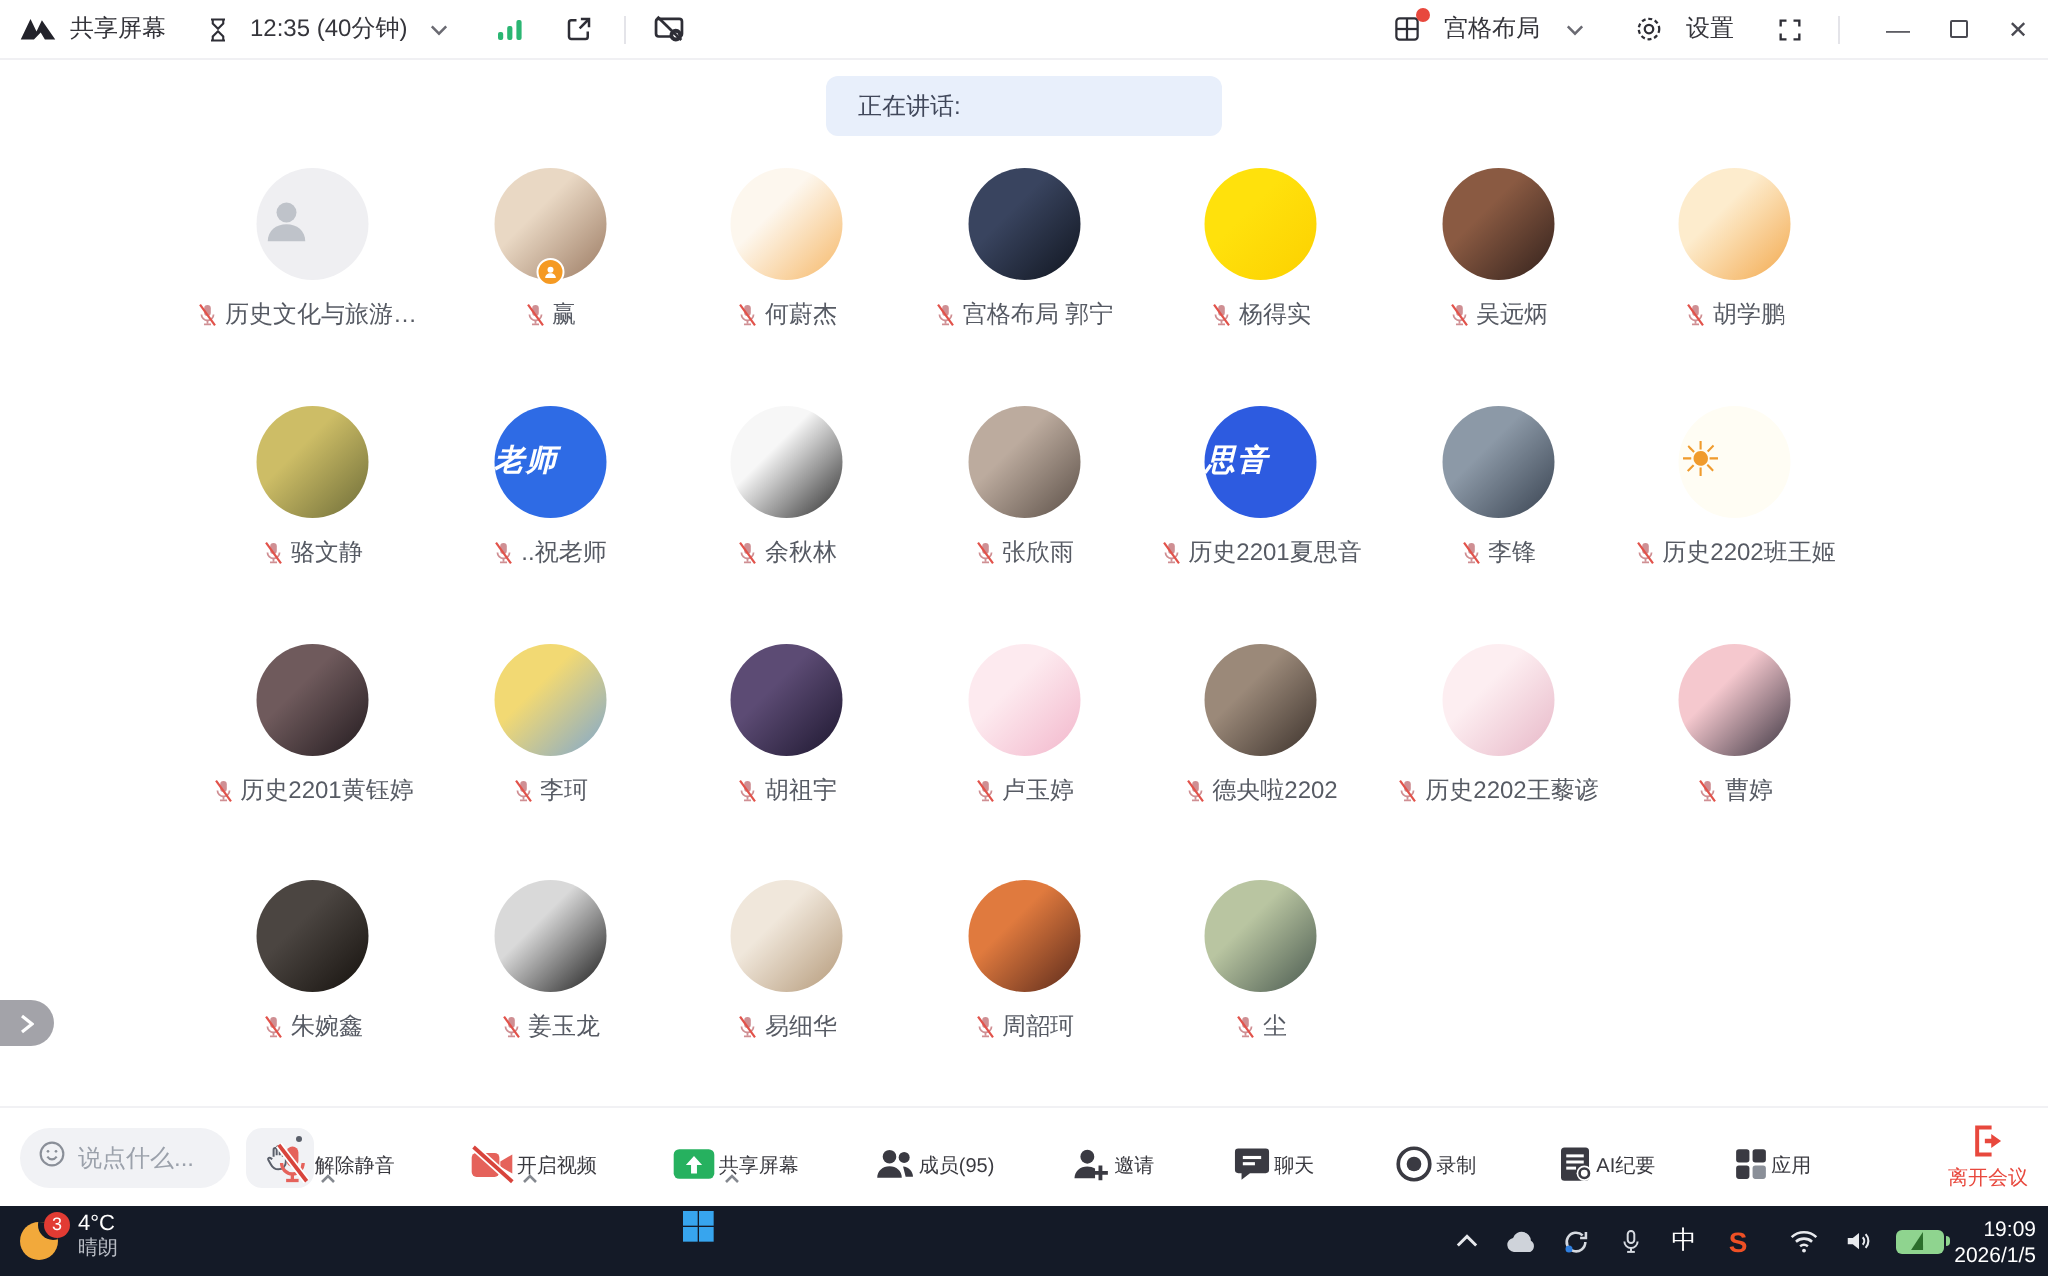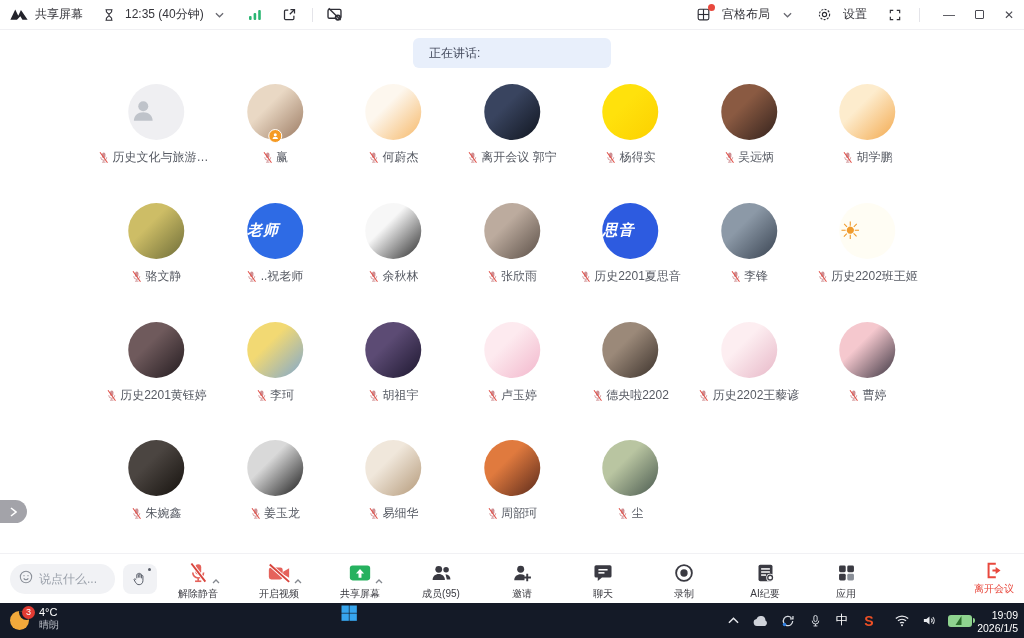--- a/index.html
+++ b/index.html
@@ -54,21 +54,21 @@
   .msgpill { width:105px; height:30px; background:#f1f2f5; border-radius:15px; display:flex;
     align-items:center; padding:0 8px; gap:5px; }
   .msgpill input { border:none; outline:none; background:transparent; width:70px;
     font-size:12px; color:#5a5f6a; font-family:inherit; }
   .msgpill input::placeholder { color:#9ba1ab; }
   .handbtn { width:34px; height:30px; background:#f1f2f5; border-radius:8px; display:flex;
     align-items:center; justify-content:center; position:relative; cursor:pointer; }
   .handbtn .hdot { position:absolute; top:4px; right:6px; width:3px; height:3px; border-radius:50%; background:#5a5f6a; }
 
   .bb-center { margin:0 auto; display:flex; gap:17px; align-items:flex-start; padding-top:6px; }
-  .ctl { display:flex; flex-direction:column; align-items:center; width:auto; min-width:44px; cursor:pointer;margin-left:20px; }
+  .ctl { display:flex; flex-direction:row; align-items:center; width:auto; min-width:44px; cursor:pointer;margin-left:20px; }
   .ctl .icw { position:relative; height:22px; display:flex; align-items:center; justify-content:center; }
   .ctl .chev { position:absolute; right:-11px; top:8px; }
   .ctl .clabel { font-size:10px; color:#3a3a40; margin-top:3px; white-space:nowrap; }
 
   .bb-right { position:absolute; right:10px; top:7px; display:flex; flex-direction:column;
     align-items:center; cursor:pointer; }
   .bb-right .clabel { font-size:10px; color:#e8483d; margin-top:2px; }
 
   
   .taskbar { position:absolute; top:603px; left:0; right:0; height:35px; background:#141a27;
@@ -287,21 +287,21 @@
           <div class="namerow">
             <span style="display: flex;">
               <svg width="11" height="13" viewBox="0 0 20 22">
                 <rect x="7" y="2" width="6" height="10" rx="3" fill="#cf8f93"></rect>
                 <path d="M4.5 10.5a5.5 5.5 0 0 0 11 0" fill="none" stroke="#cf8f93" stroke-width="1.6"></path>
                 <line x1="10" y1="16" x2="10" y2="19" stroke="#cf8f93" stroke-width="1.6"></line>
                 <line x1="6.8" y1="19.5" x2="13.2" y2="19.5" stroke="#cf8f93" stroke-width="1.6"></line>
                 <line x1="3.2" y1="1.5" x2="16.8" y2="20.5" stroke="#e2524a" stroke-width="2"></line>
               </svg>
             </span>
-            <span class="pname">离开会议 郭宁</span>
+            <span class="pname">宫格布局 郭宁</span>
           </div>
         </div>
         <div class="cell">
           <div class="avatar">
             <div class="disk" style="background: linear-gradient(135deg, rgb(255, 225, 12) 0%, rgb(255, 225, 12) 38%, rgb(252, 208, 0) 100%);"></div>
           </div>
           <div class="namerow">
             <span style="display: flex;">
               <svg width="11" height="13" viewBox="0 0 20 22">
                 <rect x="7" y="2" width="6" height="10" rx="3" fill="#cf8f93"></rect>

